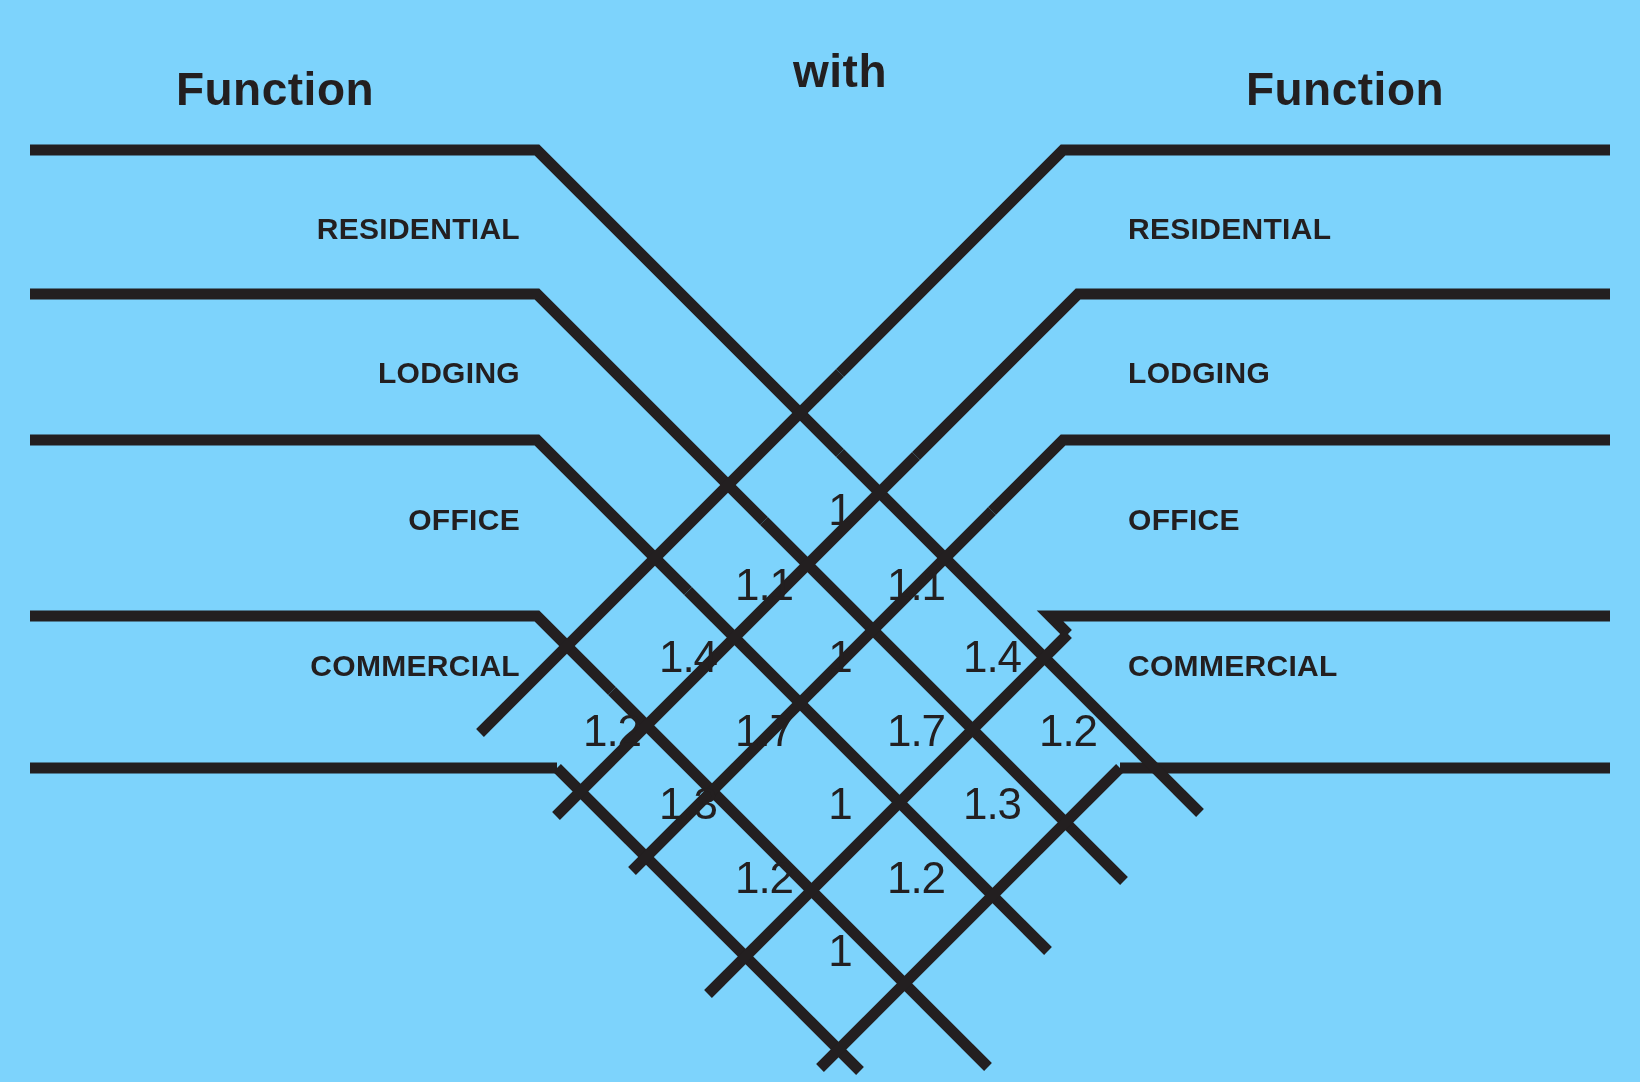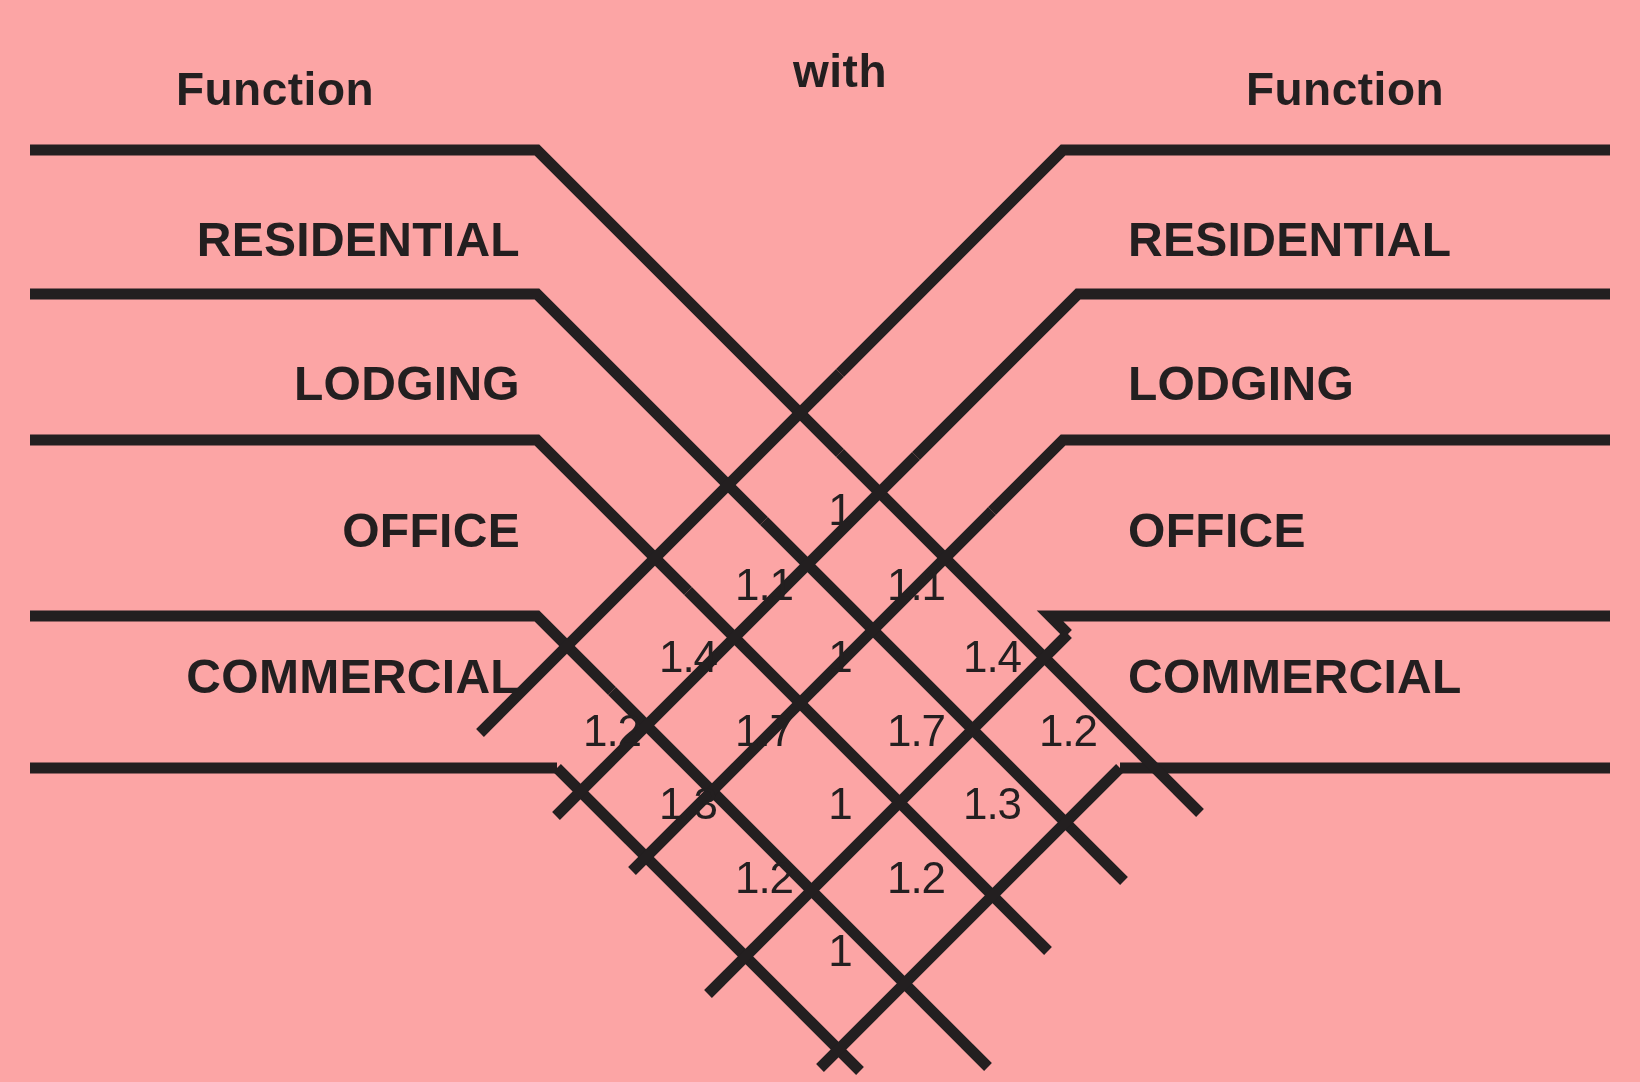--- a/index.html
+++ b/index.html
@@ -4,41 +4,41 @@
 <style>
   html, body {
     margin: 0;
     padding: 0;
     background: #e7e8f4;
   }
   #page {
     position: relative;
     width: 1640px;
     height: 1082px;
-    background: #fca5a5;
+    background: #7dd3fc;
     overflow: hidden;
     font-family: "Liberation Sans", sans-serif;
   }
   .hdr {
     position: absolute;
     font-weight: bold;
     font-size: 46px;
     color: #231f20;
     letter-spacing: 0.5px;
     white-space: nowrap;
     text-align: center;
   }
   #hdr-left  { left: 60px;  top: 62px; width: 430px; }
   #hdr-mid   { left: 690px; top: 44px; width: 300px; }
   #hdr-right { left: 1130px;top: 62px; width: 430px; }
 
   .rowlabel {
     position: absolute;
     font-weight: bold;
-    font-size: 48px;
+    font-size: 30px;
     color: #231f20;
     white-space: nowrap;
     letter-spacing: 0.3px;
   }
   .rowlabel.left  { text-align: right; }
   .rowlabel.right { text-align: left; }
 
   #lattice {
     position: absolute;
     left: 0; top: 0;

